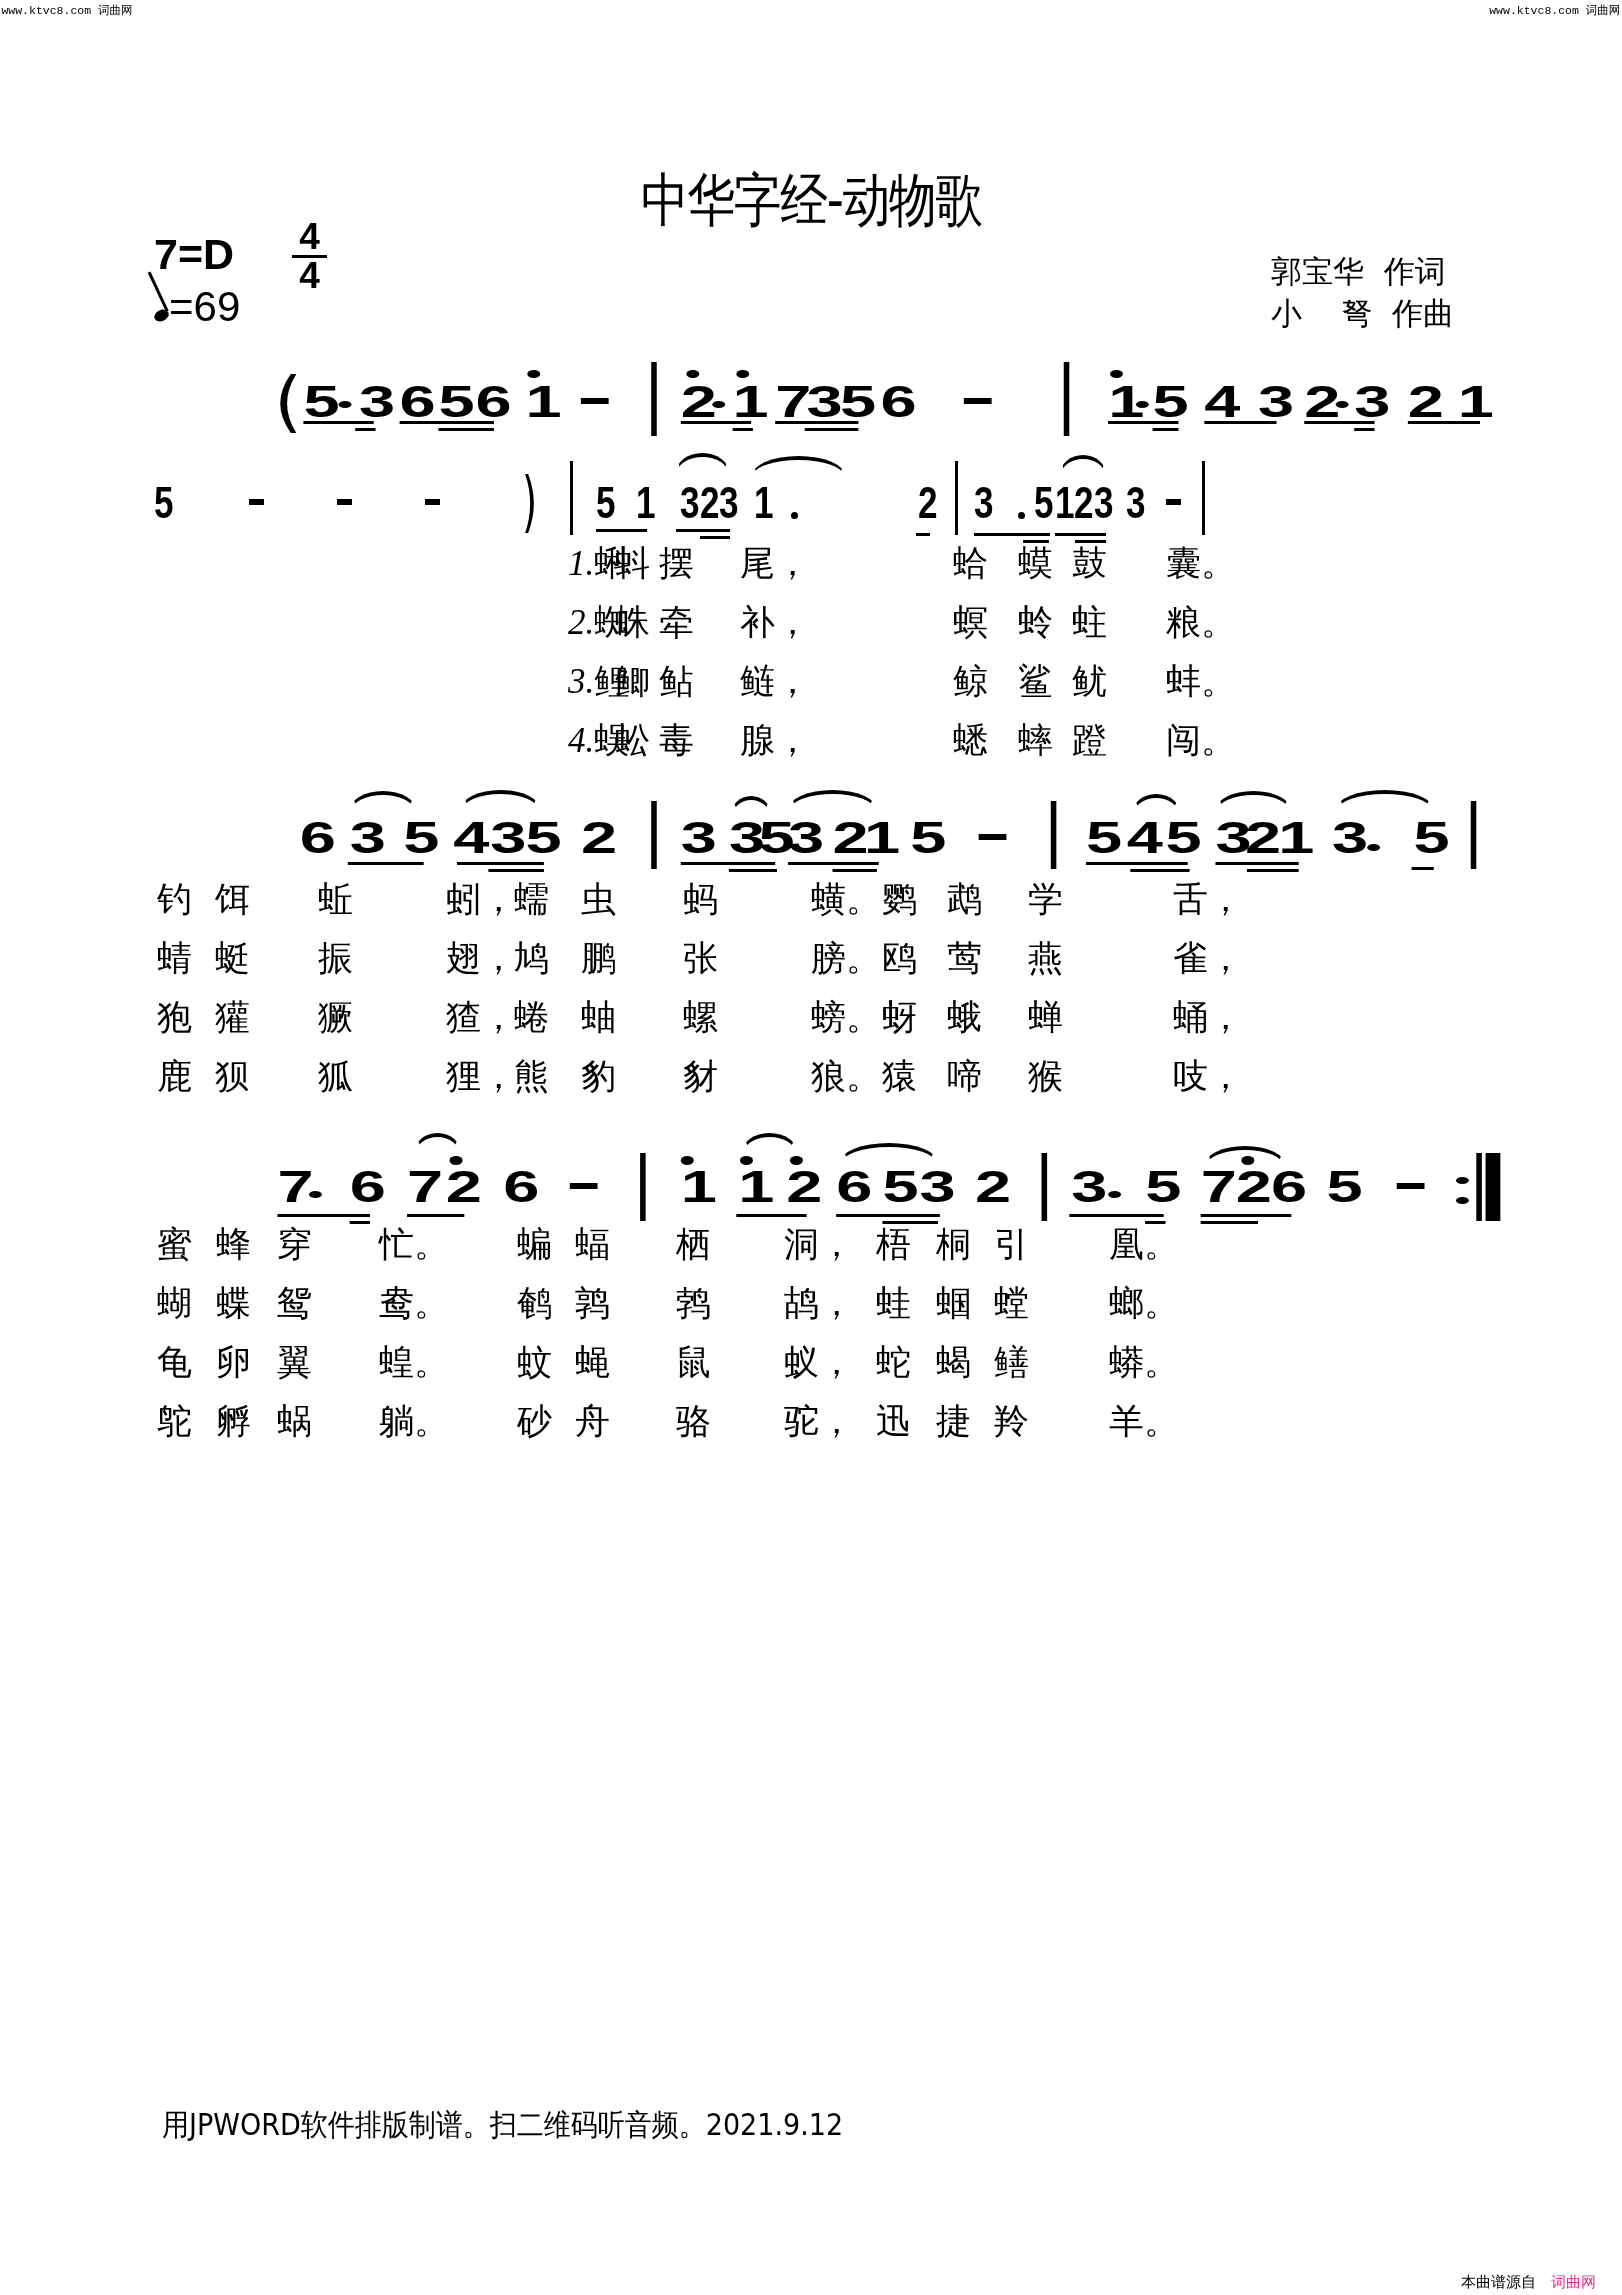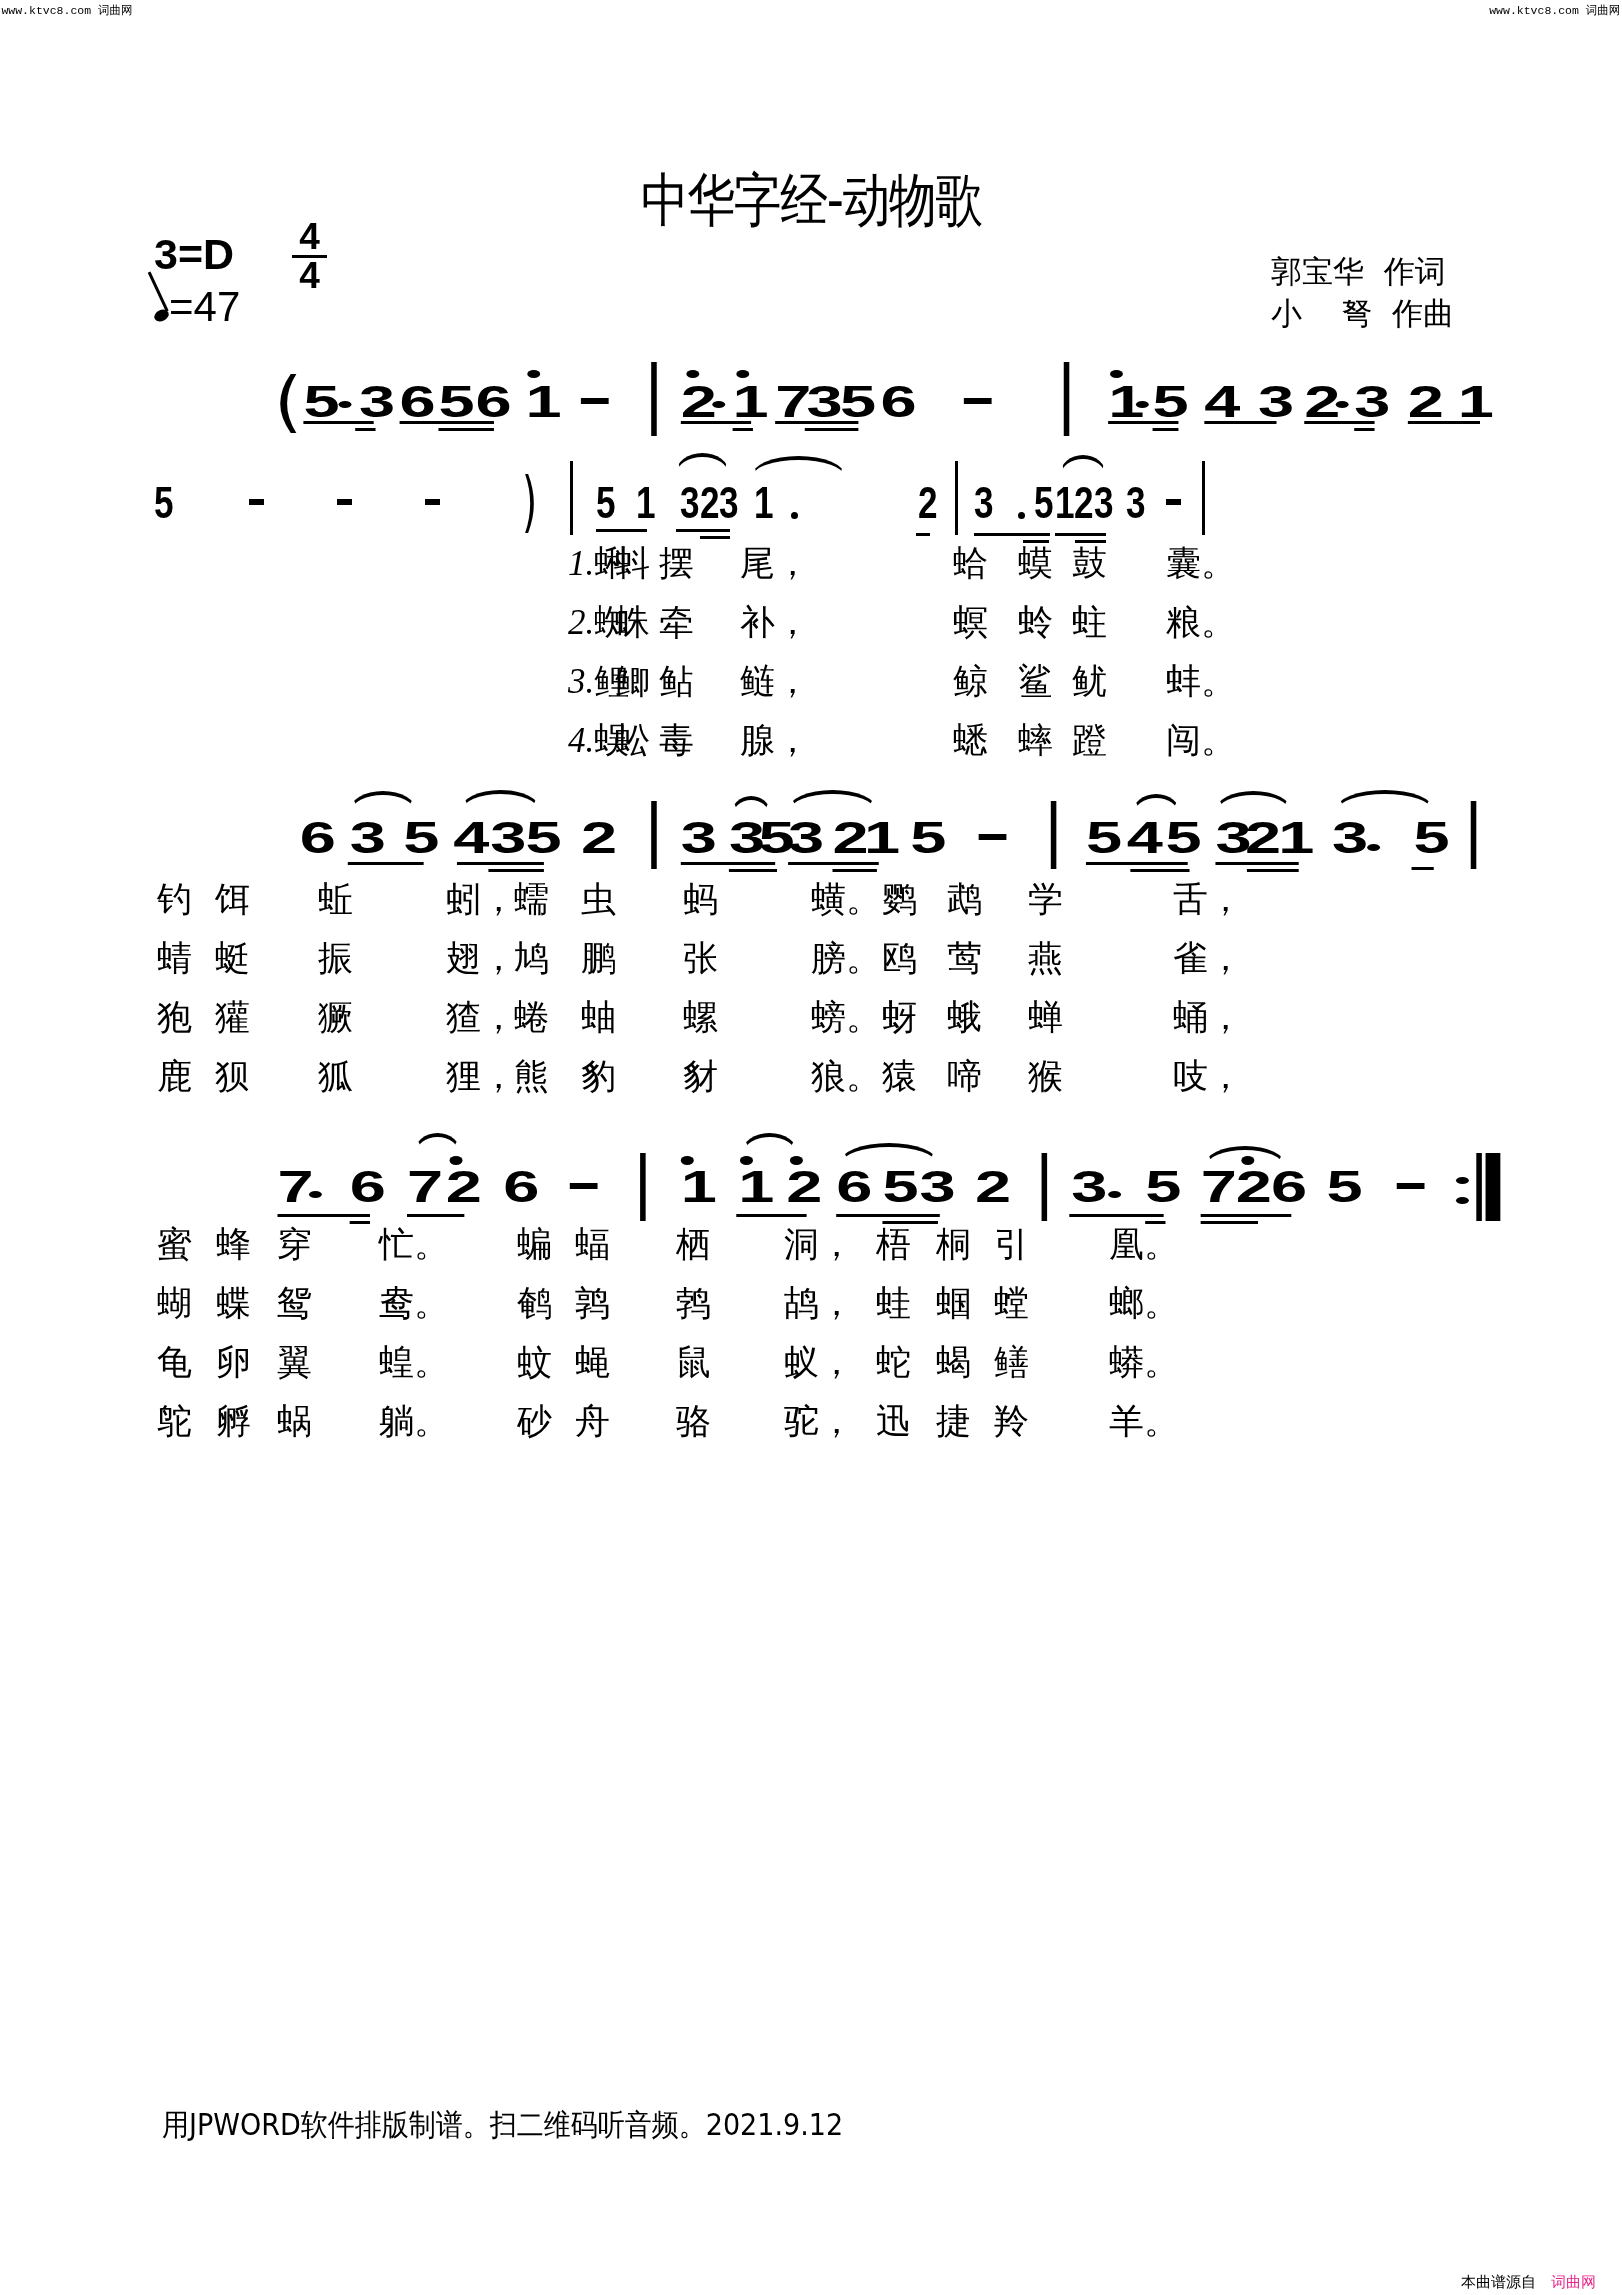--- a/index.html
+++ b/index.html
@@ -36,28 +36,28 @@
   .endbar2 { position:absolute; width: 8px; background:#000; }
 </style>
 </head>
 <body>
 
 <div class="abs wm wm-l" data-name="watermark-left">www.ktvc8.com 词曲网</div>
 <div class="abs wm wm-r" data-name="watermark-right">www.ktvc8.com 词曲网</div>
 
 <div class="abs title" data-name="song-title">中华字经-动物歌</div>
 
-<div class="abs key" data-name="key-signature">3=D</div>
+<div class="abs key" data-name="key-signature">7=D</div>
 <div class="abs ts" data-name="time-signature">
   <span data-name="time-signature-top">4</span>
   <span class="line" data-name="time-signature-line"></span>
   <span data-name="time-signature-bottom">4</span>
 </div>
 <div class="abs tempo" data-name="tempo-marking">
-  <span class="note" data-name="quarter-note-icon"><span class="stem"></span></span><span data-name="tempo-value">=47</span>
+  <span class="note" data-name="quarter-note-icon"><span class="stem"></span></span><span data-name="tempo-value">=69</span>
 </div>
 
 <div class="abs credits" data-name="credits">
   <div data-name="lyricist">郭宝华  作词</div>
   <div data-name="composer">小    弩  作曲</div>
 </div>
 
 <div class="staff" data-name="system-1" style="top:352px;">
   <div class="paren" style="left:143px; top:12px;" data-name="open-paren">(</div>
 

